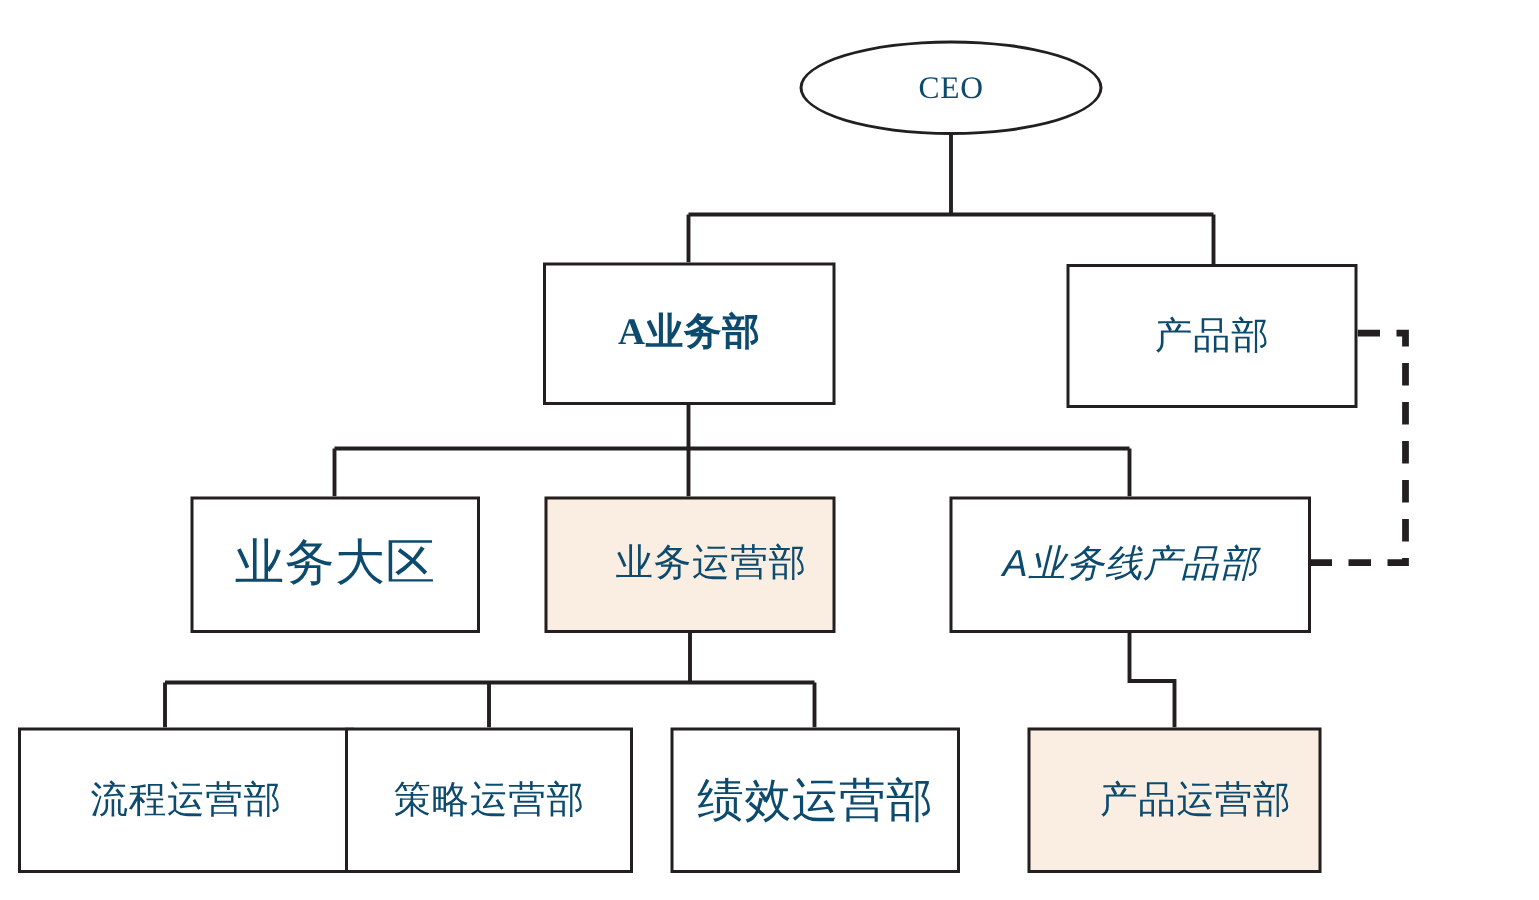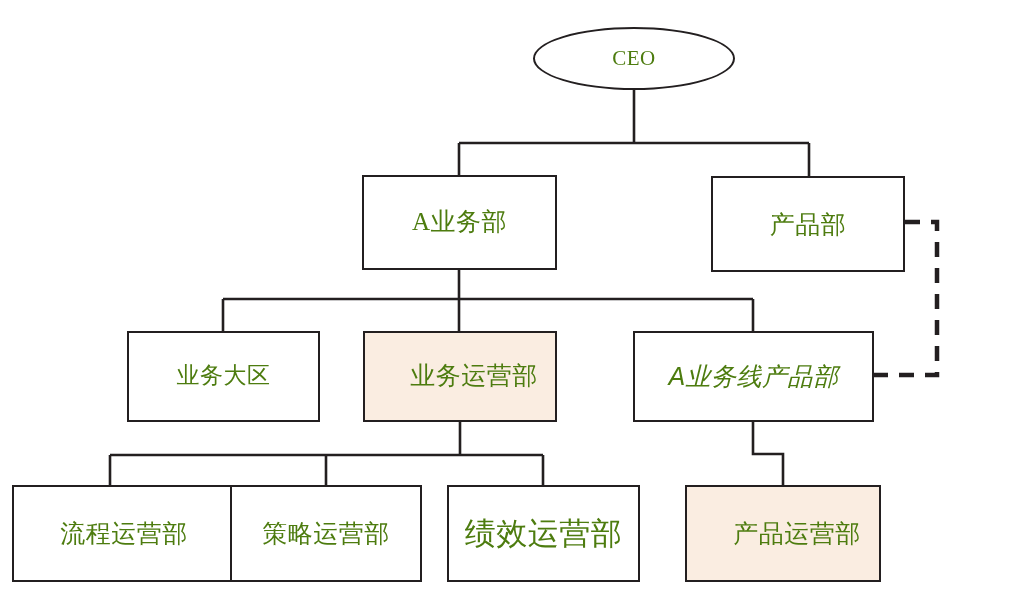--- a/index.html
+++ b/index.html
@@ -28,21 +28,21 @@
   }
   .node {
     position: absolute;
     box-sizing: border-box;
     display: flex;
     align-items: center;
     justify-content: center;
     text-align: center;
     border: 2px solid #231f20;
     background: #ffffff;
-    color: #4d7c0f;
+    color: #0c4a6e;
     line-height: 1.15;
     letter-spacing: 0.5px;
   }
   .node.serif {
     font-family: "Liberation Serif", "DejaVu Serif", serif;
   }
   .node.sans {
     font-family: "Liberation Sans", "DejaVu Sans", sans-serif;
   }
   .node.ellipse {
@@ -89,27 +89,27 @@
       <path d="M 753 422 L 753 454 L 783 454 L 783 485"></path>
 
       <path d="M 905 222 L 937 222 L 937 375 L 874 375" stroke-dasharray="15 11" stroke-width="4.5"></path>
     </g>
   </svg>
 
   <div id="nodes">
       <div class="node ellipse serif" style="left: 533px; top: 27px; width: 202px; height: 63px; font-size: 21px;">
         <span class="node-label">CEO</span>
       </div>
-      <div class="node serif" style="left: 362px; top: 175px; width: 195px; height: 95px; font-size: 25px;">
+      <div class="node serif" style="left: 362px; top: 175px; width: 195px; height: 95px; font-size: 25px; font-weight: bold;">
         <span class="node-label">A业务部</span>
       </div>
       <div class="node sans" style="left: 711px; top: 176px; width: 194px; height: 96px; font-size: 25px;">
         <span class="node-label">产品部</span>
       </div>
-      <div class="node serif" style="left: 127px; top: 331px; width: 193px; height: 91px; font-size: 23px;">
+      <div class="node serif" style="left: 127px; top: 331px; width: 193px; height: 91px; font-size: 33px;">
         <span class="node-label">业务大区</span>
       </div>
       <div class="node serif highlight" style="left: 363px; top: 331px; width: 194px; height: 91px; font-size: 25px;">
         <span class="node-label">业务运营部</span>
       </div>
       <div class="node sans" style="left: 633px; top: 331px; width: 241px; height: 91px; font-size: 25px; font-style: italic;">
         <span class="node-label">A业务线产品部</span>
       </div>
       <div class="node sans" style="left: 12px; top: 485px; width: 224px; height: 97px; font-size: 25px;">
         <span class="node-label">流程运营部</span>

